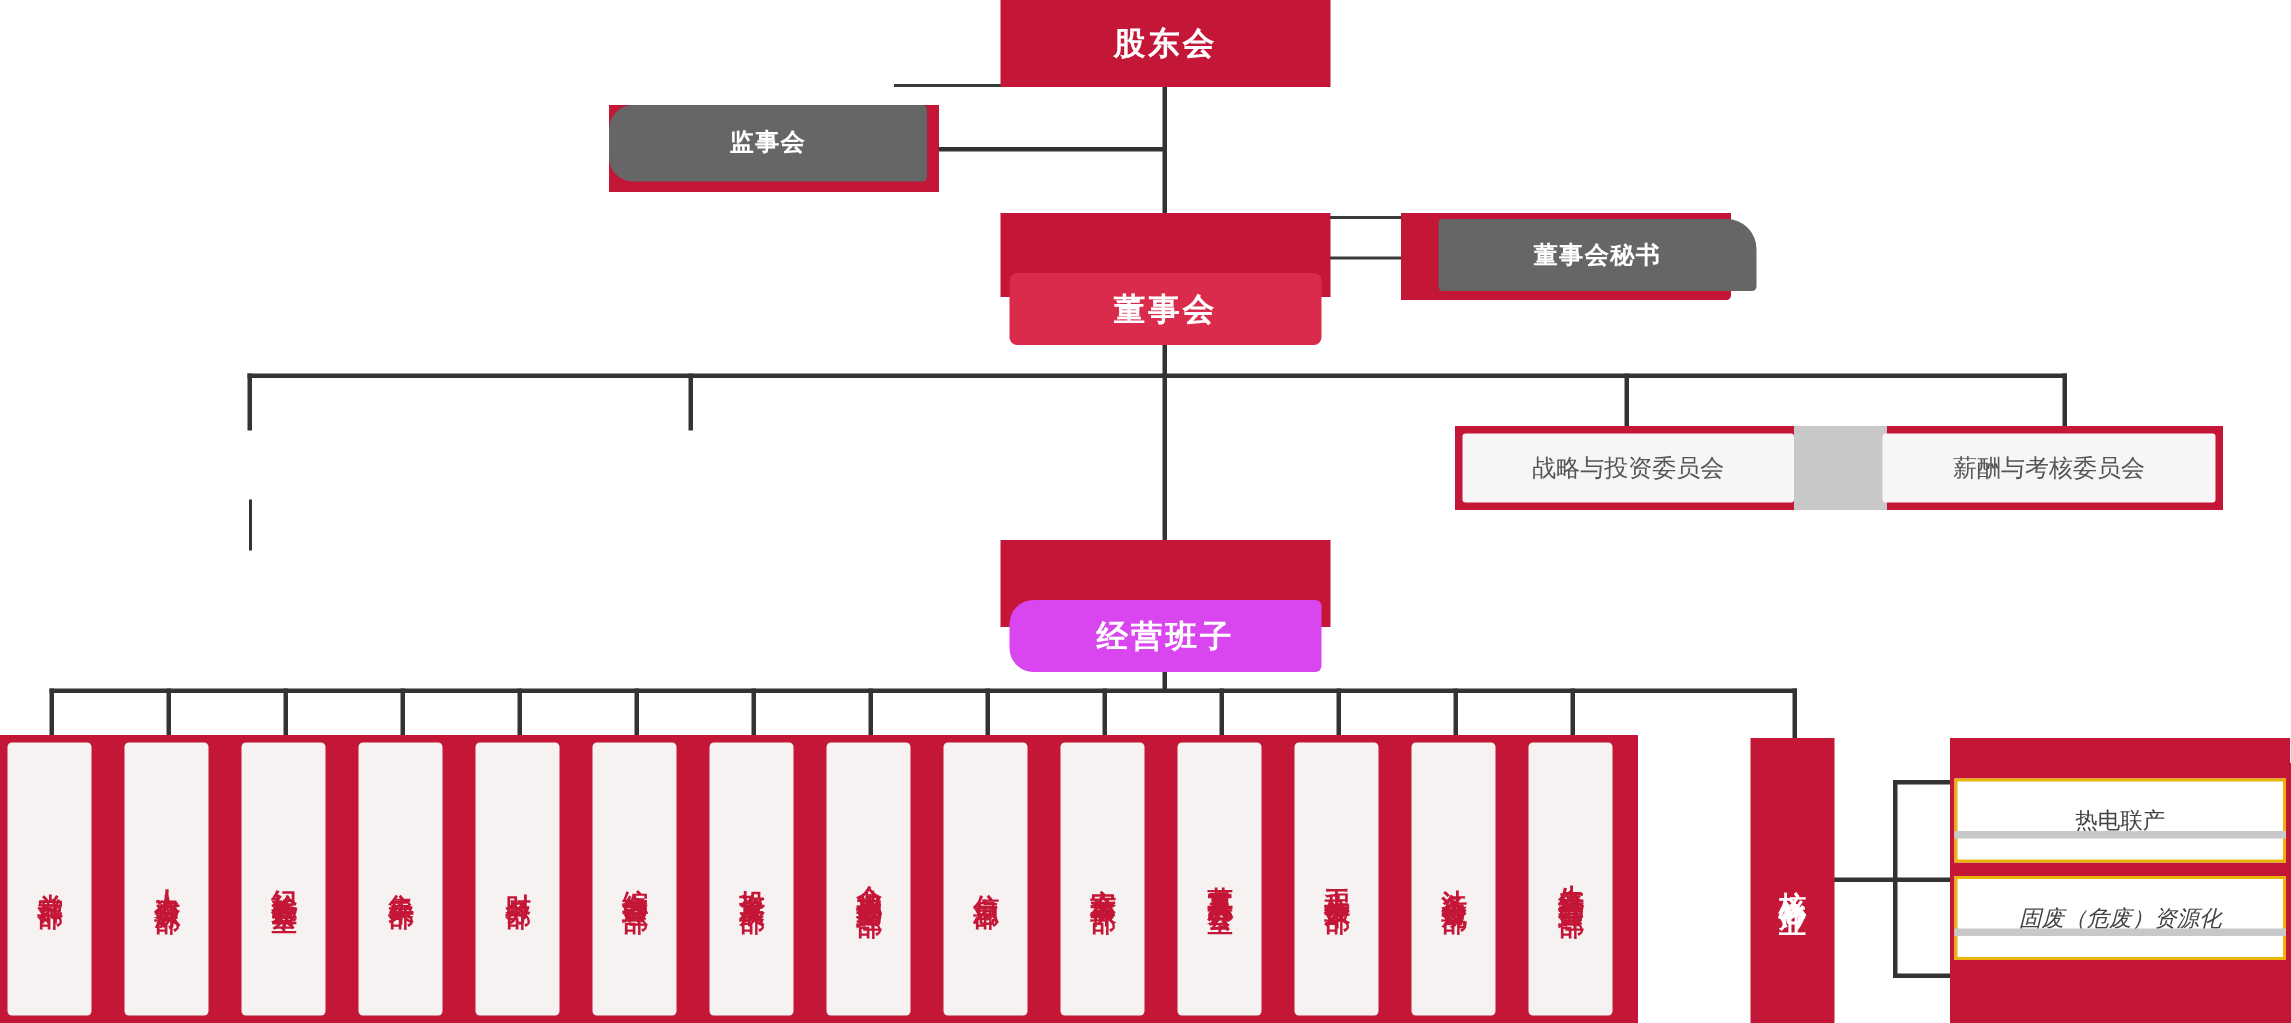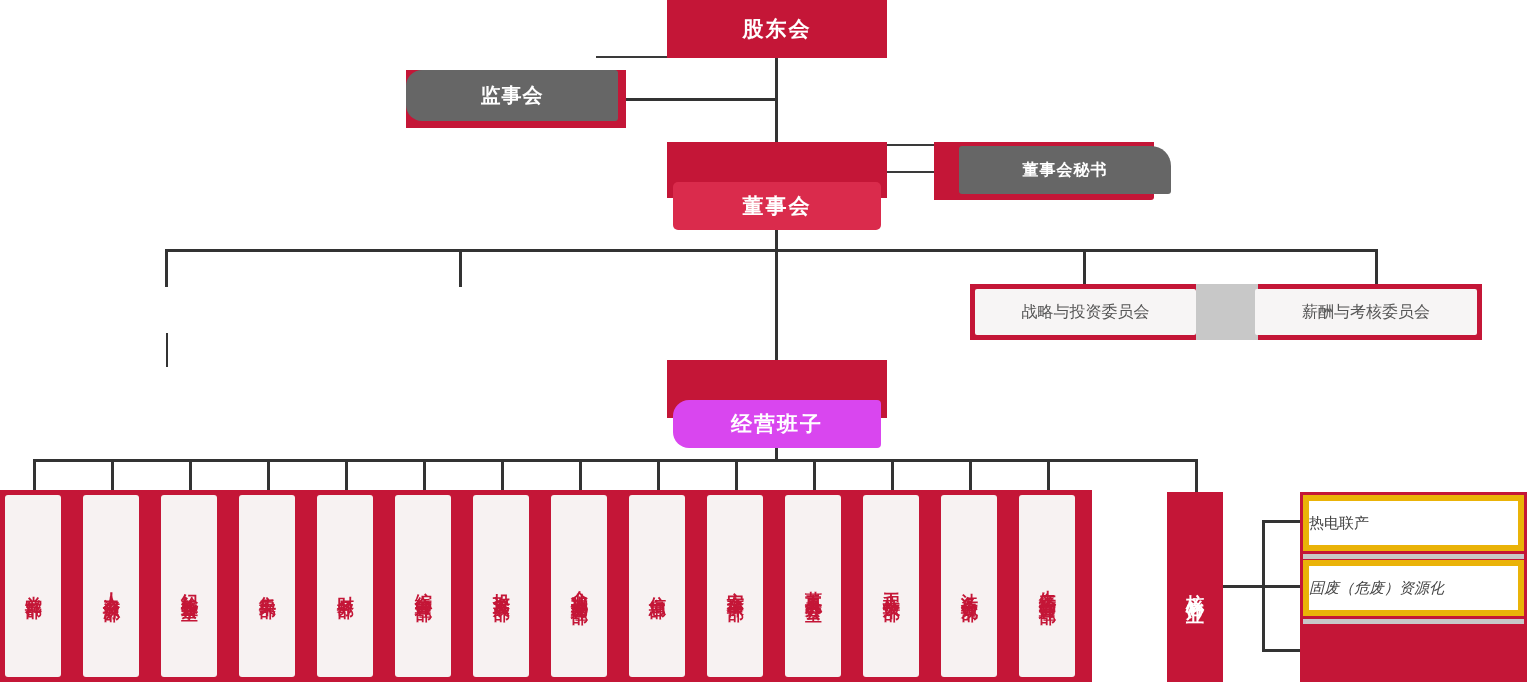--- a/index.html
+++ b/index.html
@@ -95,24 +95,25 @@
     writing-mode:vertical-rl;
     text-orientation:upright;
     letter-spacing:4px;
     font-size:18px;
   }
   
   .biz{
     position:absolute;
     background:#FFFFFF;
     color:#444444;
-    display:flex;align-items:center;
+    display:flex;align-items:center;justify-content:center;
     font-size:15px;
-    border:6px solid #eab308;
+    border:2px solid #eab308;
     box-sizing:border-box;
+    margin-top:24px;
   }
   .sep-grey{
     position:absolute;
     background:#C8C8C8;
   }
 </style>
 </head>
 <body>
 
 <div id="chart">
@@ -163,21 +164,21 @@
   <div class="ln h" style="left:1221px;top:585px;width:79px;"></div>
   <div class="ln v" style="left:1262px;top:520px;height:131px;"></div>
   <div class="ln h" style="left:1262px;top:520px;width:40px;"></div>
   <div class="ln h" style="left:1262px;top:649px;width:40px;"></div>
 
   <div class="abs plate-solid" style="left:667px;top:0px;width:220px;height:58px;font-size:21px;">
     <span>股东会</span>
   </div>
 
   <div class="abs plate" style="left:406px;top:70px;width:220px;height:58px;">
-    <div class="chip-grey" style="left:0px;top:0px;width:212px;height:51px;font-size:20px;border-top-left-radius:16px;border-bottom-left-radius:16px;border-top-right-radius:3px;border-bottom-right-radius:3px;">
+    <div class="chip-grey" style="left:0px;top:0px;width:212px;height:51px;font-size:16px;border-top-left-radius:16px;border-bottom-left-radius:16px;border-top-right-radius:3px;border-bottom-right-radius:3px;">
       <span>监事会</span>
     </div>
   </div>
 
   <div class="abs plate" style="left:667px;top:142px;width:220px;height:56px;">
     <div class="chip-pink" style="left:6px;top:4px;width:208px;height:48px;font-size:21px;border-radius:5px;">
       <span>董事会</span>
     </div>
   </div>
 

